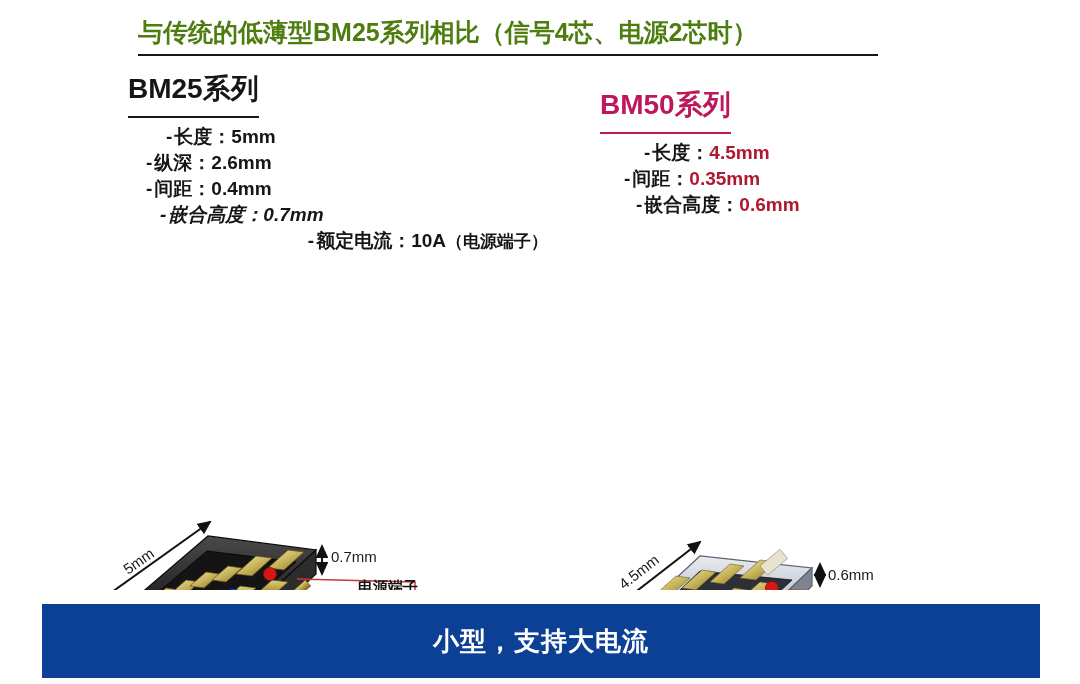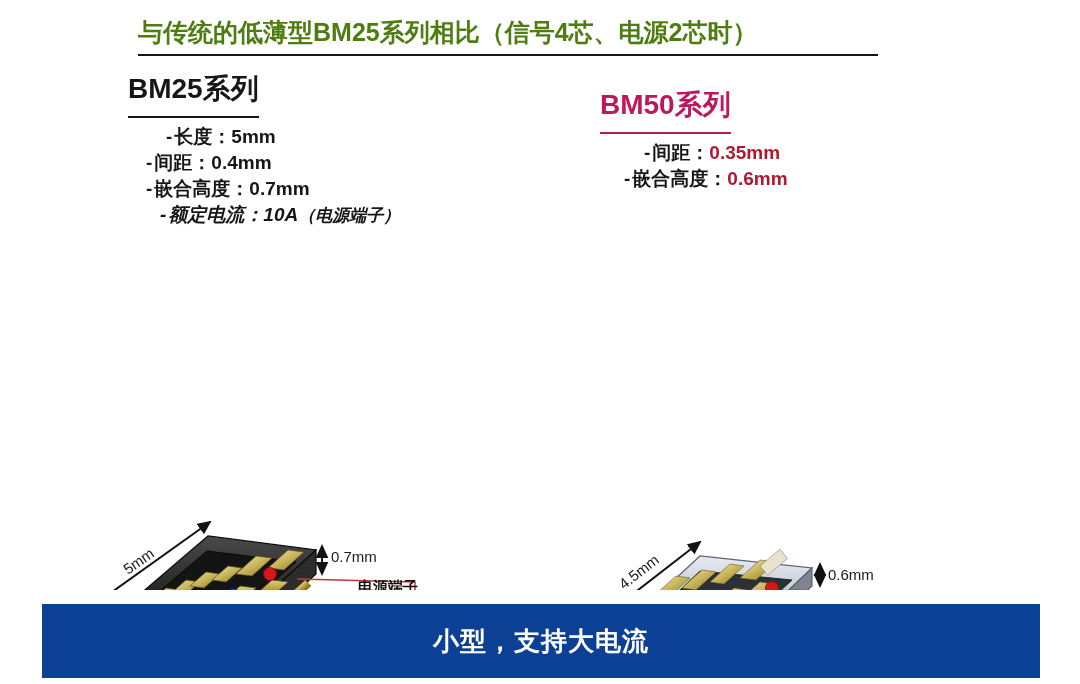--- a/index.html
+++ b/index.html
@@ -115,34 +115,40 @@
 
 <div id="slide-title">与传统的低薄型BM25系列相比（信号4芯、电源2芯时）</div>
 
 <div class="spec-col" id="spec-col-bm25">
   <div class="spec-heading" id="heading-bm25">BM25系列</div>
   <ul class="spec-list">
     <li class="spec-item">
       <span class="dash">-</span><span>长度：</span><span>5mm</span><span class="note"></span>
     </li>
     <li class="spec-item">
+      <span class="dash">-</span><span>纵深：</span><span>2.6mm</span><span class="note"></span>
+    </li>
+    <li class="spec-item">
       <span class="dash">-</span><span>间距：</span><span>0.4mm</span><span class="note"></span>
     </li>
     <li class="spec-item">
       <span class="dash">-</span><span>嵌合高度：</span><span>0.7mm</span><span class="note"></span>
     </li>
     <li class="spec-item">
       <span class="dash">-</span><span>额定电流：</span><span>10A</span><span class="note">（电源端子）</span>
     </li>
   </ul>
 </div>
 
 <div class="spec-col" id="spec-col-bm50">
   <div class="spec-heading" id="heading-bm50">BM50系列</div>
   <ul class="spec-list">
+    <li class="spec-item">
+      <span class="dash">-</span><span>长度：</span><span class="val-red">4.5mm</span><span class="note"></span>
+    </li>
     <li class="spec-item">
       <span class="dash">-</span><span>间距：</span><span class="val-red">0.35mm</span><span class="note"></span>
     </li>
     <li class="spec-item">
       <span class="dash">-</span><span>嵌合高度：</span><span class="val-red">0.6mm</span><span class="note"></span>
     </li>
   </ul>
 </div>
 
 <div id="figure-area">

